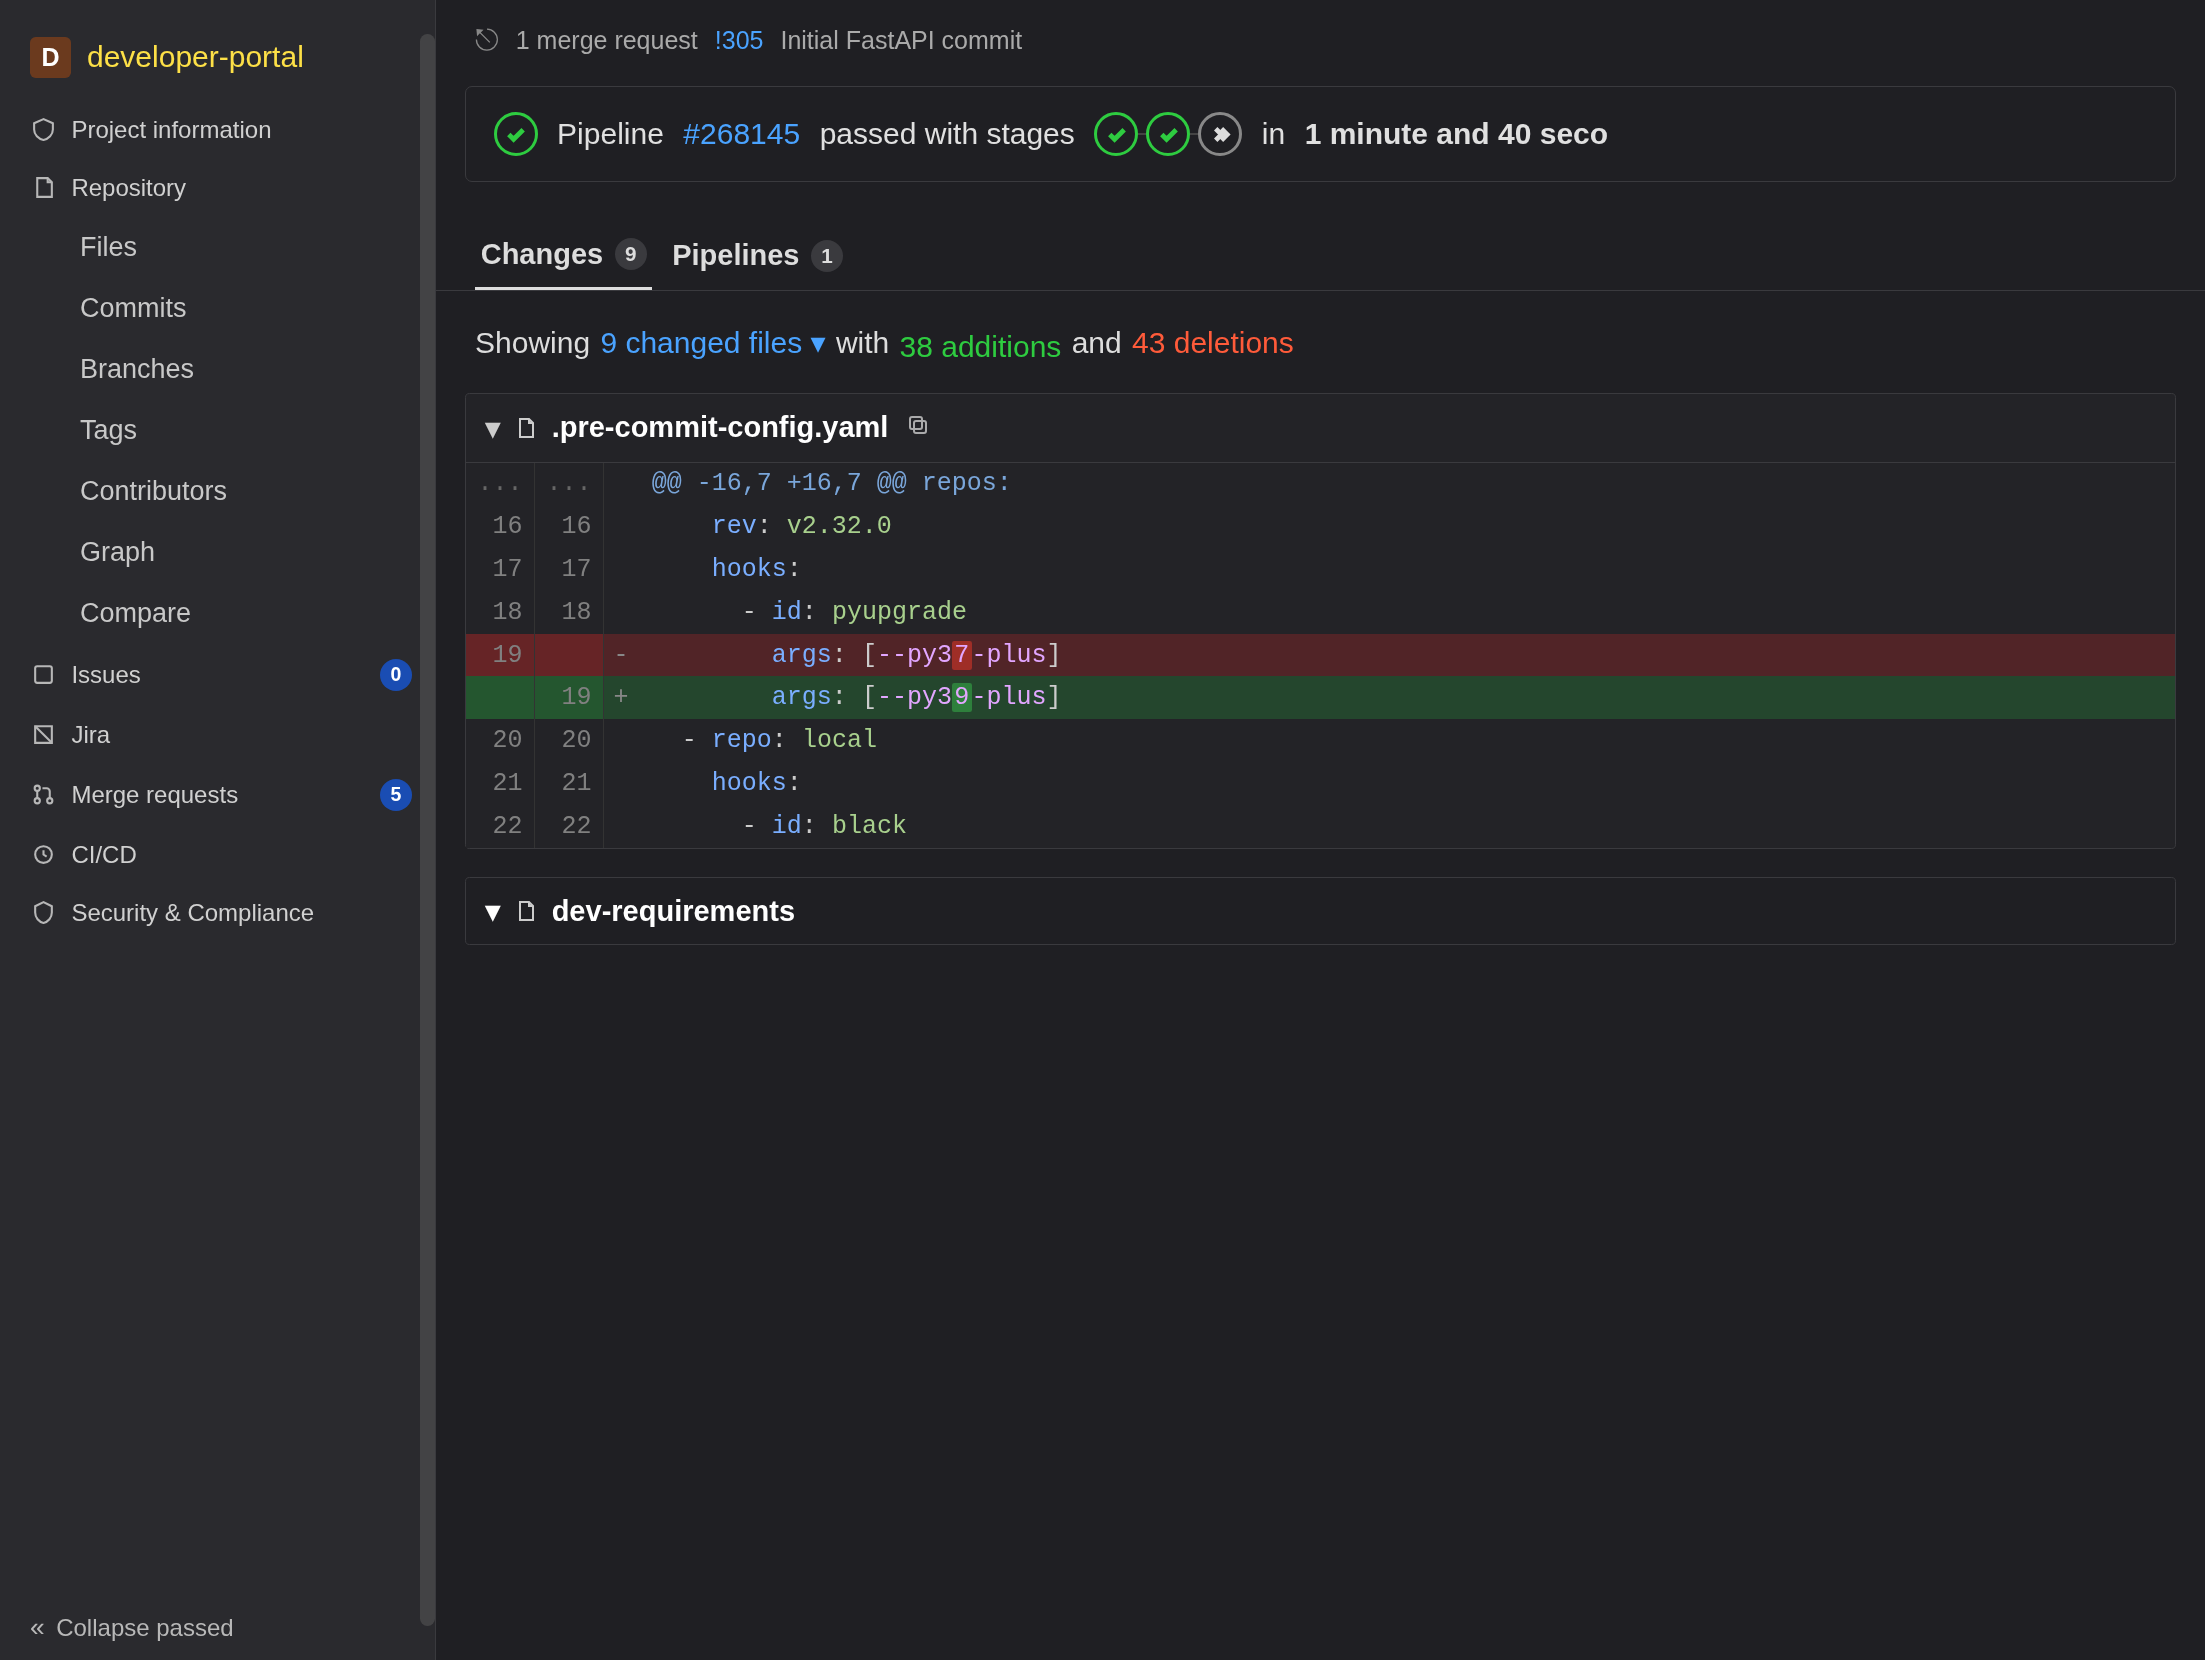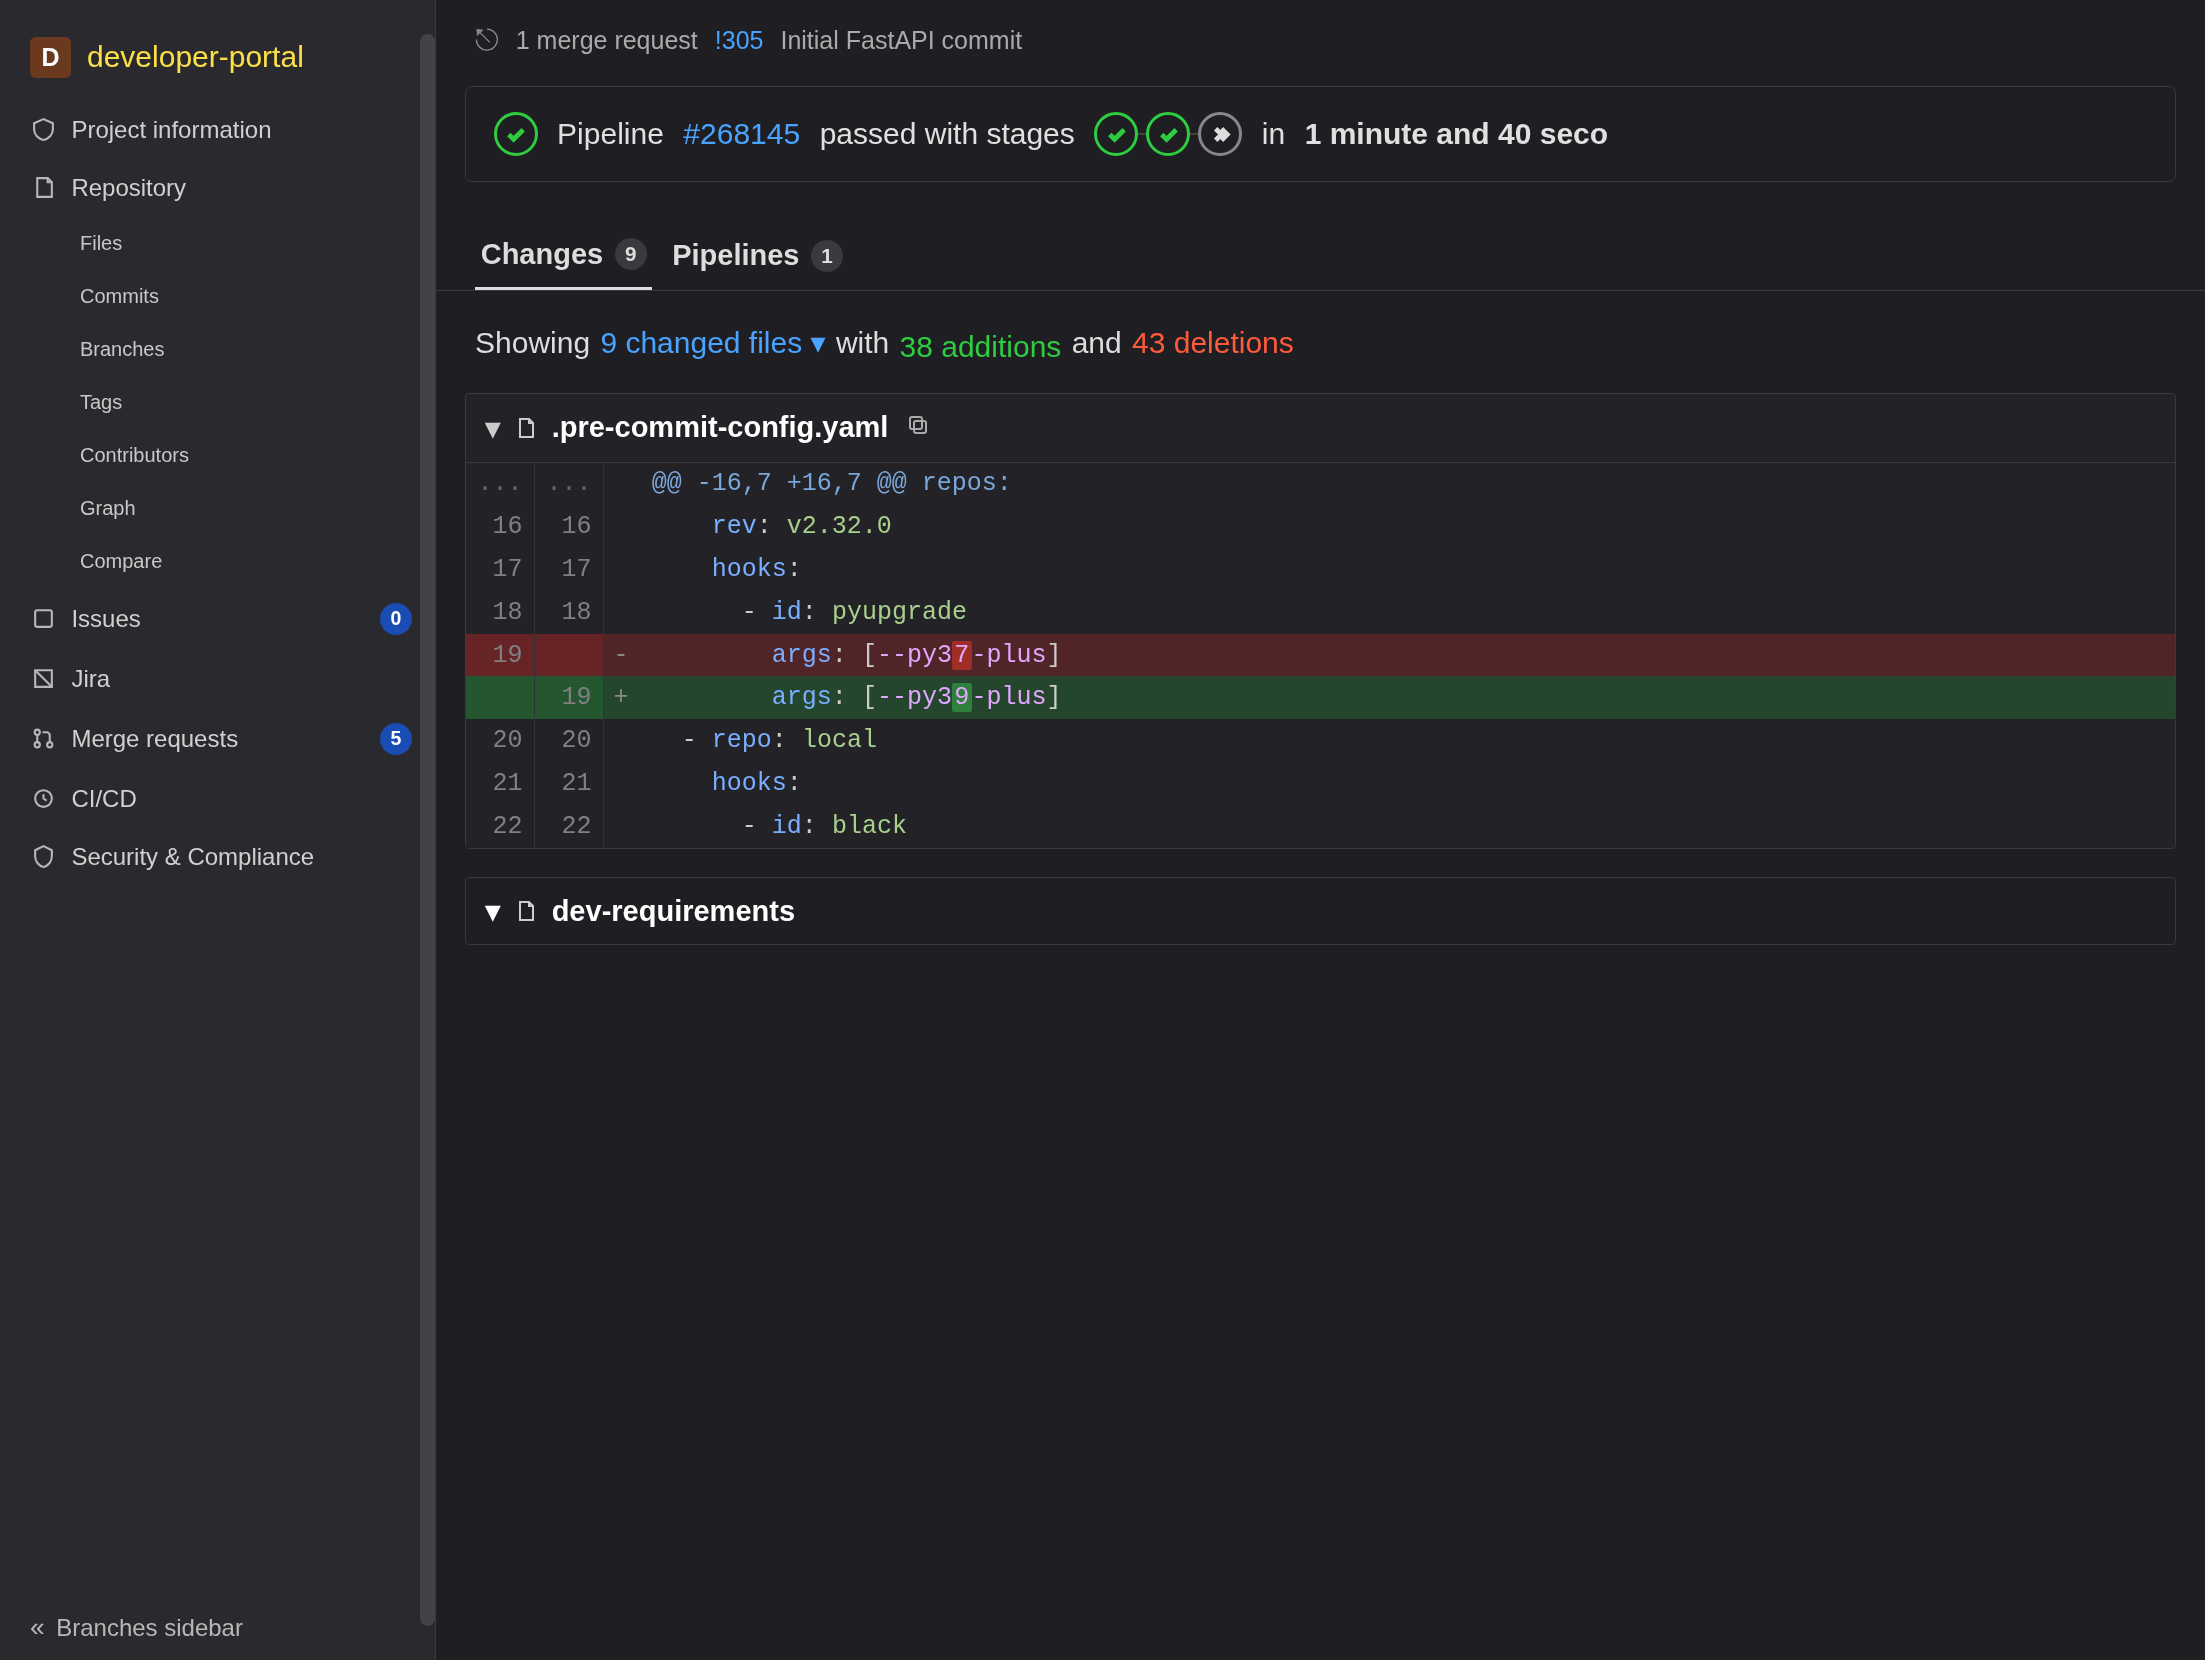--- a/index.html
+++ b/index.html
@@ -51,21 +51,21 @@
   .project-name { font-size: 30px; color: #fde047; }
   .nav-item {
     display: flex;
     align-items: center;
     gap: 13.8px;
     padding: 15px 23px 15px 30px;
     color: #d0d0d0;
     cursor: pointer;
     position: relative;
   }
-  .nav-item.sub { padding-left: 80px; font-size: 20px; color: #c8c8c8; }
+  .nav-item.sub { padding-left: 80px; font-size: 27px; color: #c8c8c8; }
   .nav-item .icon {
     width: 27.6px; height: 27.6px;
     display: inline-flex; align-items: center; justify-content: center;
     opacity: 0.85;
   }
   .nav-item .icon svg { width: 25px; height: 25px; stroke: #d0d0d0; fill: none; stroke-width: 2; }
   .nav-item .label { flex: 1; }
   .badge {
     min-width: 32px; height: 32px;
     border-radius: 16px;
@@ -300,21 +300,21 @@
     <span class="icon">
         <svg viewBox="0 0 24 24">
           <path d="M12 2 4 6v6c0 5 3.5 9 8 10 4.5-1 8-5 8-10V6l-8-4z"></path>
         </svg>
       </span>
     <span class="label">Security &amp; Compliance</span>
   </div>
 
   <div class="collapse-row">
     <span class="icon" style="font-size:26.4px;">«</span>
-    <span>Branches sidebar</span>
+    <span>Collapse passed</span>
   </div>
 </div>
 
 <div class="main screen">
   <div class="topbar"></div>
 
   <div class="mr-strip">
     <span class="quote-icon">⎋</span>
     <span>1 merge request</span>
     <span style="color:#4aa3ff">!305</span>

